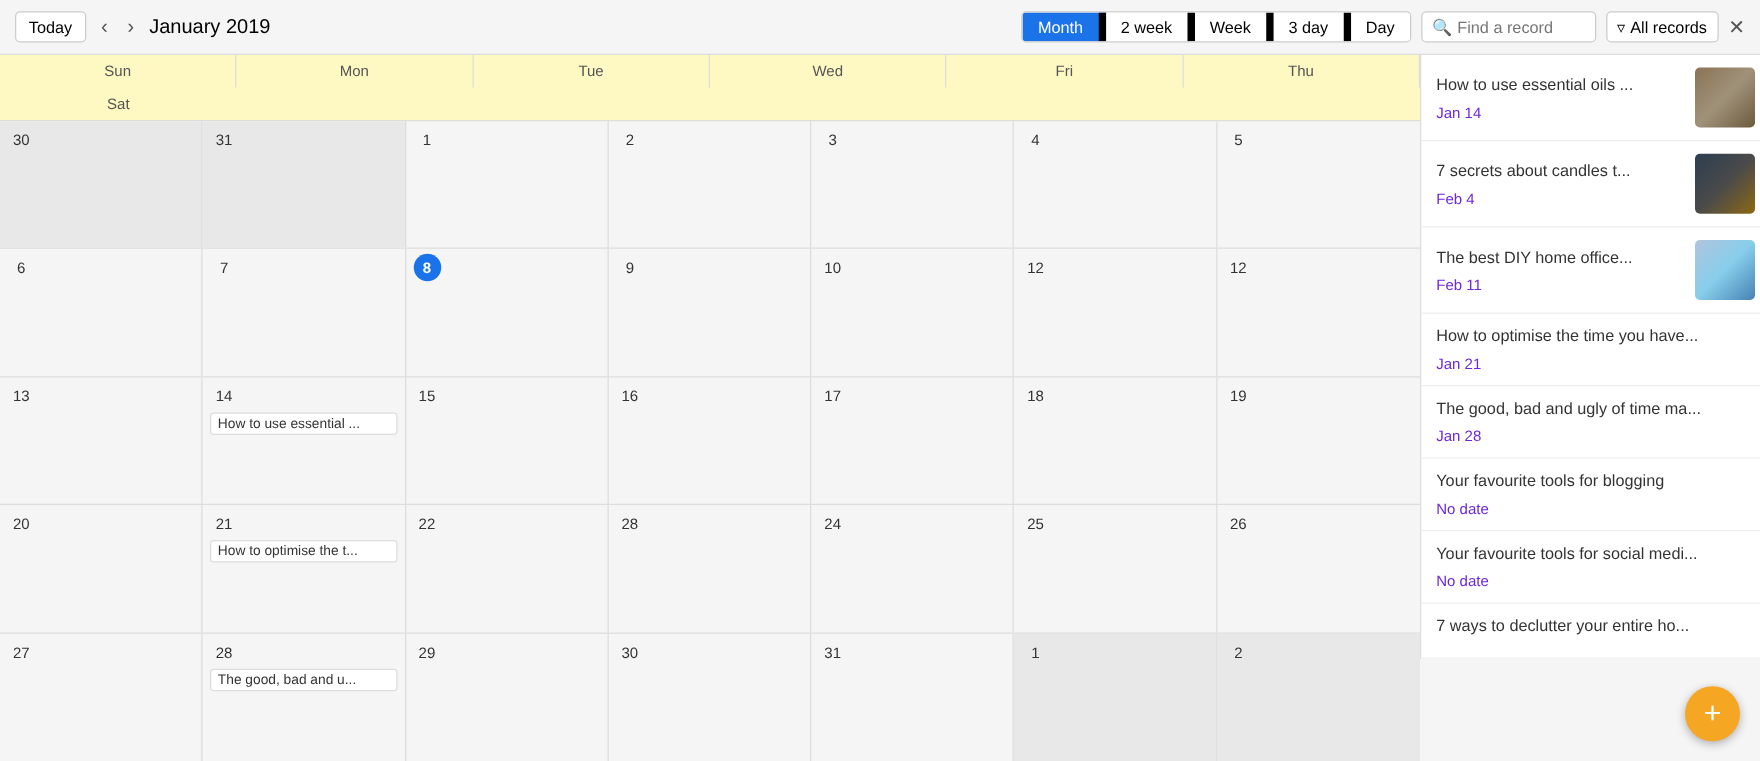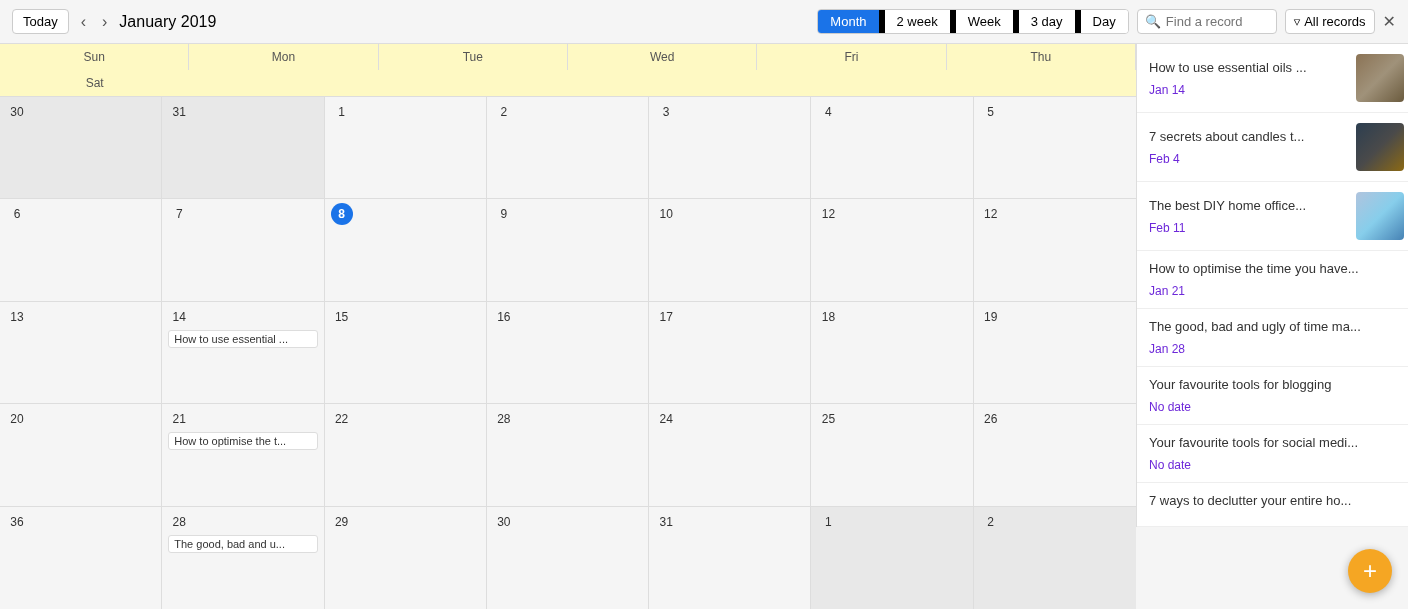--- a/index.html
+++ b/index.html
@@ -227,21 +227,21 @@
           </div>
           <div class="calendar-cell">
             <div class="cell-number">25</div>
           </div>
           <div class="calendar-cell">
             <div class="cell-number">26</div>
           </div>
         </div>
         <div class="calendar-week">
           <div class="calendar-cell">
-            <div class="cell-number">36</div>
+            <div class="cell-number">27</div>
           </div>
           <div class="calendar-cell">
             <div class="cell-number">28</div>
             <div class="event-pill">The good, bad and u...</div>
           </div>
           <div class="calendar-cell">
             <div class="cell-number">29</div>
           </div>
           <div class="calendar-cell">
             <div class="cell-number">30</div>

